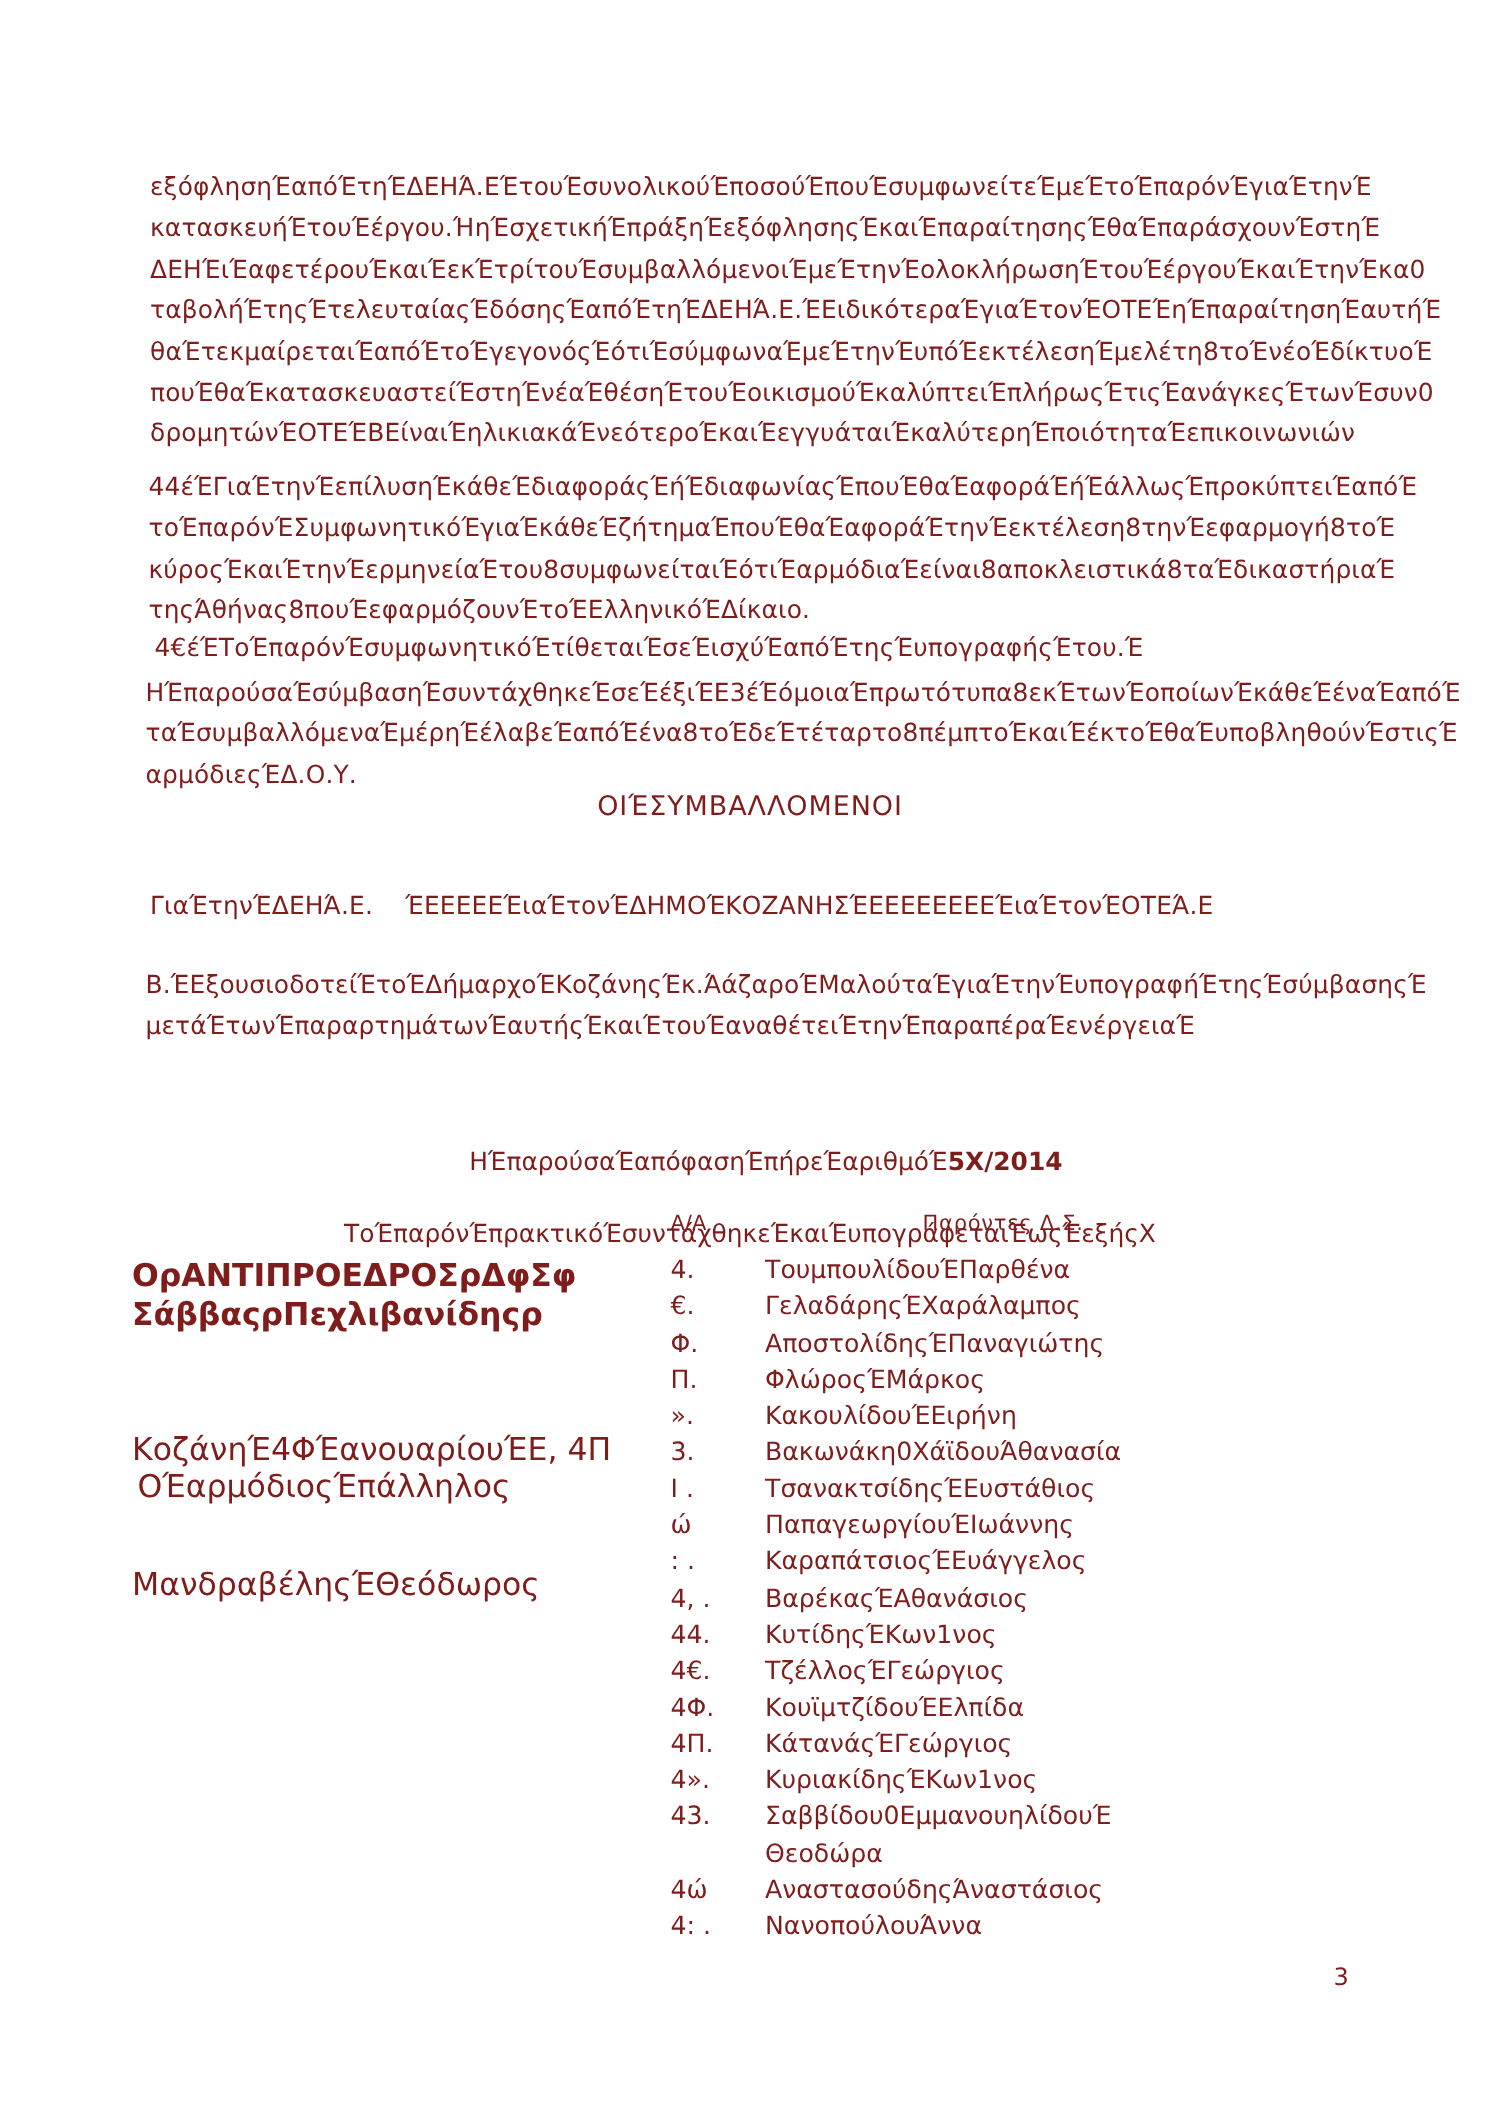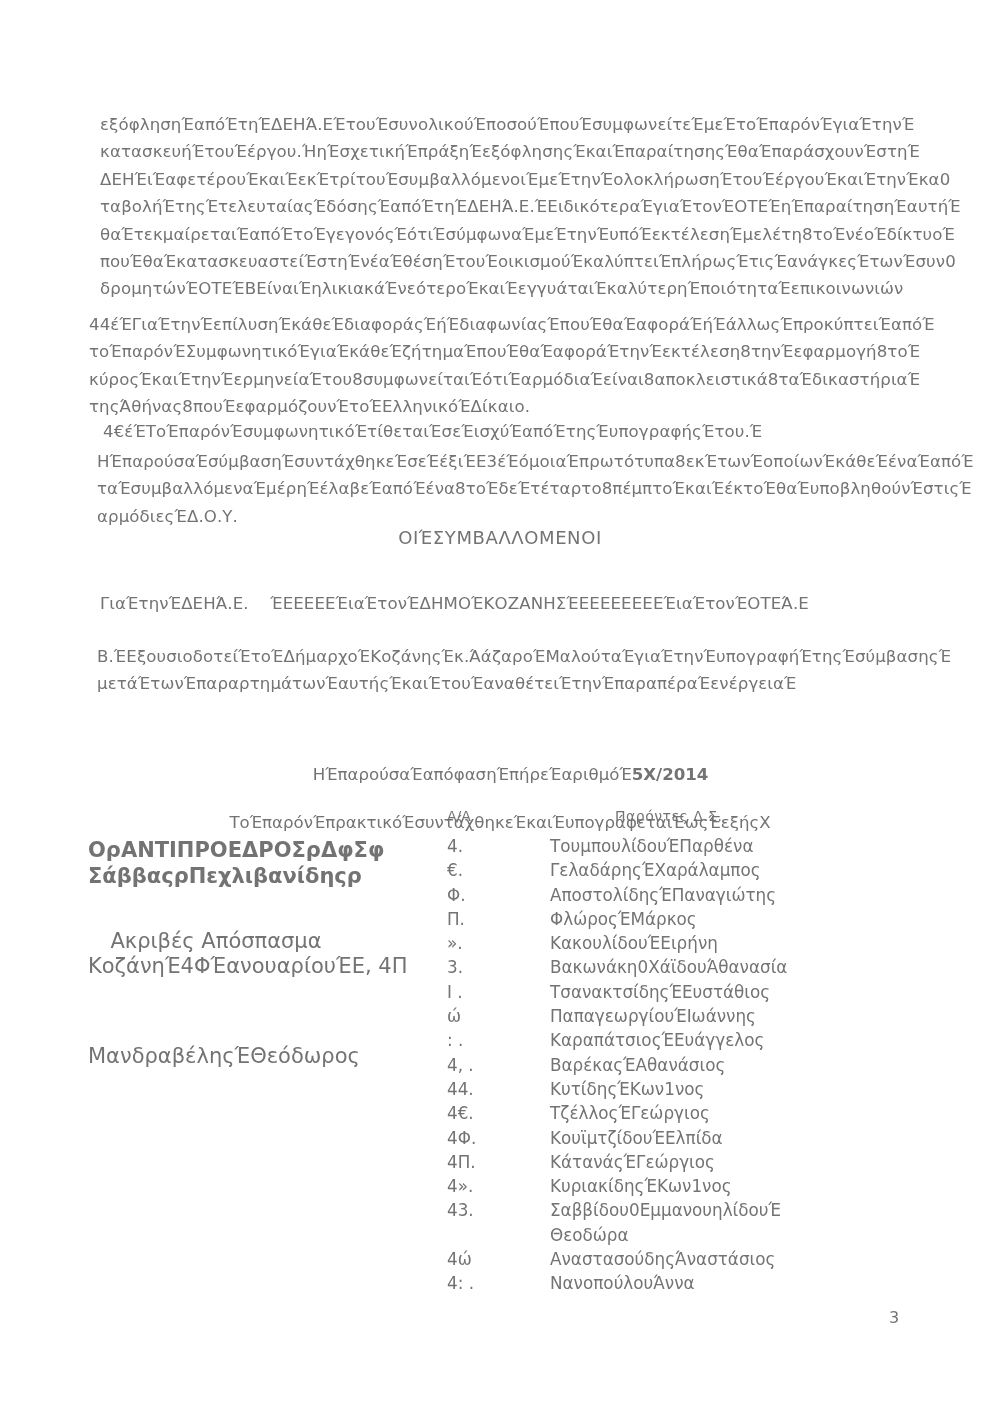--- a/index.html
+++ b/index.html
@@ -2,21 +2,21 @@
 <html><head>
 <meta charset="utf-8">
 <style>
   html, body { margin: 0; padding: 0; background: #ffffff; }
   .page {
     position: relative;
     width: 1000px;
     height: 1415px;
     background: #ffffff;
     font-family: "DejaVu Sans", sans-serif;
-    color: #737373;
+    color: #7f1d1d;
     overflow: hidden;
   }
   .abs { position: absolute; }
   .body-text {
     font-size: 16.6px;
     line-height: 27.4px;
     white-space: pre;
     letter-spacing: 0.1px;
   }
   .centered {
@@ -46,37 +46,37 @@
     top: 834px;
     width: 430px;
     font-size: 16.8px;
     line-height: 24.3px;
   }
   .member-row { display: flex; align-items: flex-start; }
   .m-num {
     flex: 0 0 63px;
     white-space: pre;
   }
-  .m-name { white-space: pre-line; margin-left: 40px; }
+  .m-name { white-space: pre-line; }
   .page-num { font-size: 16px; }
 </style>
 </head>
 <body>
 
 <div class="page">
 
   <div class="abs body-text" style="left:100px; top:111px;">εξόφλησηΈαπόΈτηΈΔΕΗΆ.ΕΈτουΈσυνολικούΈποσούΈπουΈσυμφωνείτεΈμεΈτοΈπαρόνΈγιαΈτηνΈ
 κατασκευήΈτουΈέργου.ΉηΈσχετικήΈπράξηΈεξόφλησηςΈκαιΈπαραίτησηςΈθαΈπαράσχουνΈστηΈ
 ΔΕΗΈιΈαφετέρουΈκαιΈεκΈτρίτουΈσυμβαλλόμενοιΈμεΈτηνΈολοκλήρωσηΈτουΈέργουΈκαιΈτηνΈκα0
 ταβολήΈτηςΈτελευταίαςΈδόσηςΈαπόΈτηΈΔΕΗΆ.Ε.ΈΕιδικότεραΈγιαΈτονΈΟΤΕΈηΈπαραίτησηΈαυτήΈ
 θαΈτεκμαίρεταιΈαπόΈτοΈγεγονόςΈότιΈσύμφωναΈμεΈτηνΈυπόΈεκτέλεσηΈμελέτη8τοΈνέοΈδίκτυοΈ
 πουΈθαΈκατασκευαστείΈστηΈνέαΈθέσηΈτουΈοικισμούΈκαλύπτειΈπλήρωςΈτιςΈανάγκεςΈτωνΈσυν0
 δρομητώνΈΟΤΕΈΒΕίναιΈηλικιακάΈνεότεροΈκαιΈεγγυάταιΈκαλύτερηΈποιότηταΈεπικοινωνιών</div>
 
-  <div class="abs body-text" style="left:89px; top:311px;">44έΈΓιαΈτηνΈεπίλυσηΈκάθεΈδιαφοράςΈήΈδιαφωνίαςΈπουΈθαΈαφοράΈήΈάλλωςΈπροκύπτειΈαπόΈ
+  <div class="abs body-text" style="left:99px; top:311px;">44έΈΓιαΈτηνΈεπίλυσηΈκάθεΈδιαφοράςΈήΈδιαφωνίαςΈπουΈθαΈαφοράΈήΈάλλωςΈπροκύπτειΈαπόΈ
 τοΈπαρόνΈΣυμφωνητικόΈγιαΈκάθεΈζήτημαΈπουΈθαΈαφοράΈτηνΈεκτέλεση8τηνΈεφαρμογή8τοΈ
 κύροςΈκαιΈτηνΈερμηνείαΈτου8συμφωνείταιΈότιΈαρμόδιαΈείναι8αποκλειστικά8ταΈδικαστήριαΈ
 τηςΆθήνας8πουΈεφαρμόζουνΈτοΈΕλληνικόΈΔίκαιο.</div>
 
   <div class="abs body-text" style="left:103px; top:418px;">4€έΈΤοΈπαρόνΈσυμφωνητικόΈτίθεταιΈσεΈισχύΈαπόΈτηςΈυπογραφήςΈτου.Έ</div>
 
   <div class="abs body-text" style="left:97px; top:448px;">ΗΈπαρούσαΈσύμβασηΈσυντάχθηκεΈσεΈέξιΈΕ3έΈόμοιαΈπρωτότυπα8εκΈτωνΈοποίωνΈκάθεΈέναΈαπόΈ
 ταΈσυμβαλλόμεναΈμέρηΈέλαβεΈαπόΈένα8τοΈδεΈτέταρτο8πέμπτοΈκαιΈέκτοΈθαΈυποβληθούνΈστιςΈ
 αρμόδιεςΈΔ.Ο.Υ.</div>
 
@@ -91,22 +91,22 @@
     <span>ΗΈπαρούσαΈαπόφασηΈπήρεΈαριθμόΈ</span><span class="bold">5Χ/2014</span>
   </div>
 
   <div class="abs centered" style="top:761px;margin-top:48px;">ΤοΈπαρόνΈπρακτικόΈσυντάχθηκεΈκαιΈυπογράφεταιΈωςΈεξήςΧ</div>
 
   <div class="abs roster-col-header" style="left:447px; top:808px;">Α/Α</div>
   <div class="abs roster-col-header" style="left:615px; top:808px; letter-spacing:0.5px;">Παρόντες Δ.Σ.</div>
 
   <div class="abs lb bold" style="top:838px;">ΟρΑΝΤΙΠΡΟΕΔΡΟΣρΔφΣφ</div>
   <div class="abs lb bold" style="top:864px;">ΣάββαςρΠεχλιβανίδηςρ</div>
-  <div class="abs lb" style="top:929px;">Ακριβές Απόσπασμα</div>
   <div class="abs lb" style="top:954px;">ΚοζάνηΈ4ΦΈανουαρίουΈΕ, 4Π</div>
+  <div class="abs lb" style="top:979px;">ΟΈαρμόδιοςΈπάλληλος</div>
   <div class="abs lb" style="top:1044px;">ΜανδραβέληςΈΘεόδωρος</div>
 
   <div class="abs members">
 
       <div class="member-row">
         <span class="m-num">4.</span>
         <span class="m-name">ΤουμπουλίδουΈΠαρθένα</span>
       </div>
 
       <div class="member-row">

